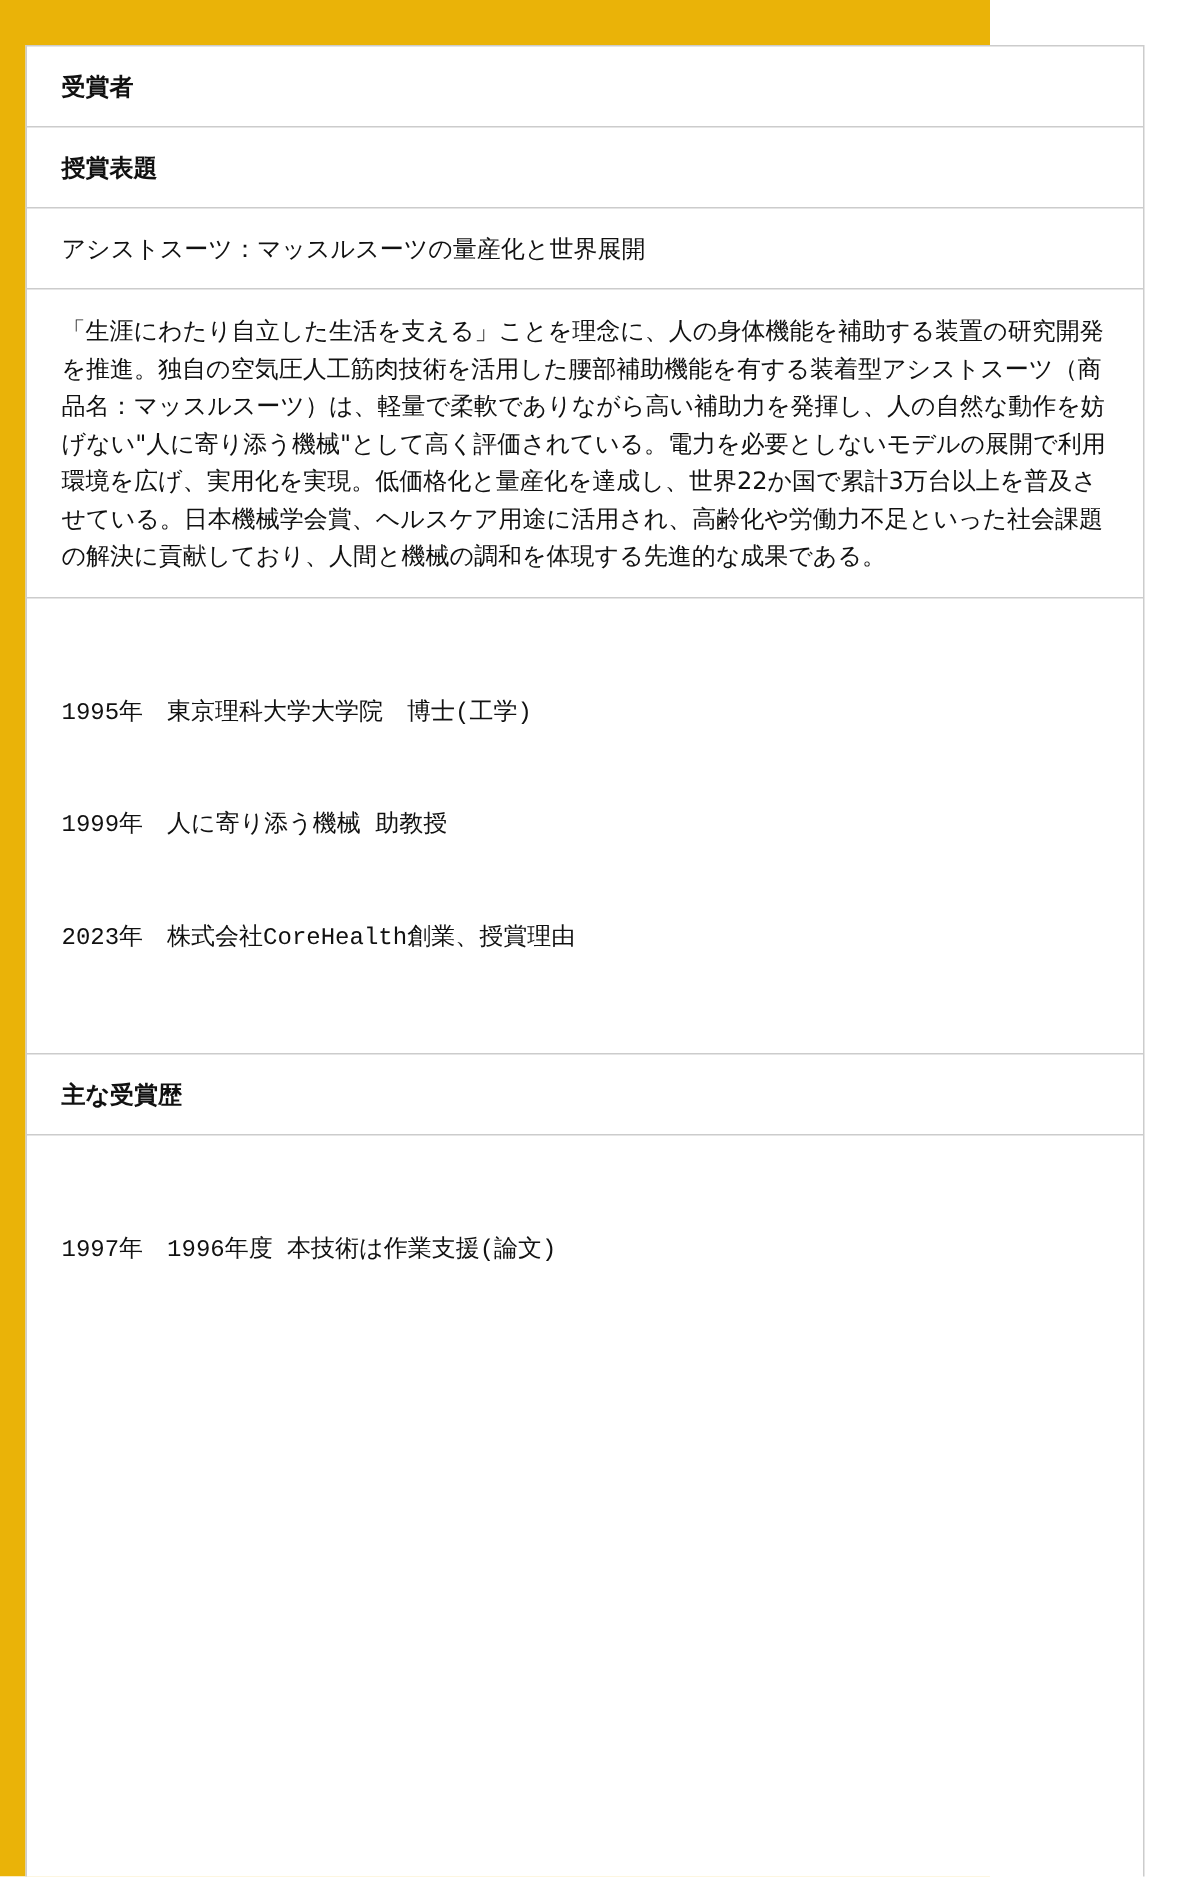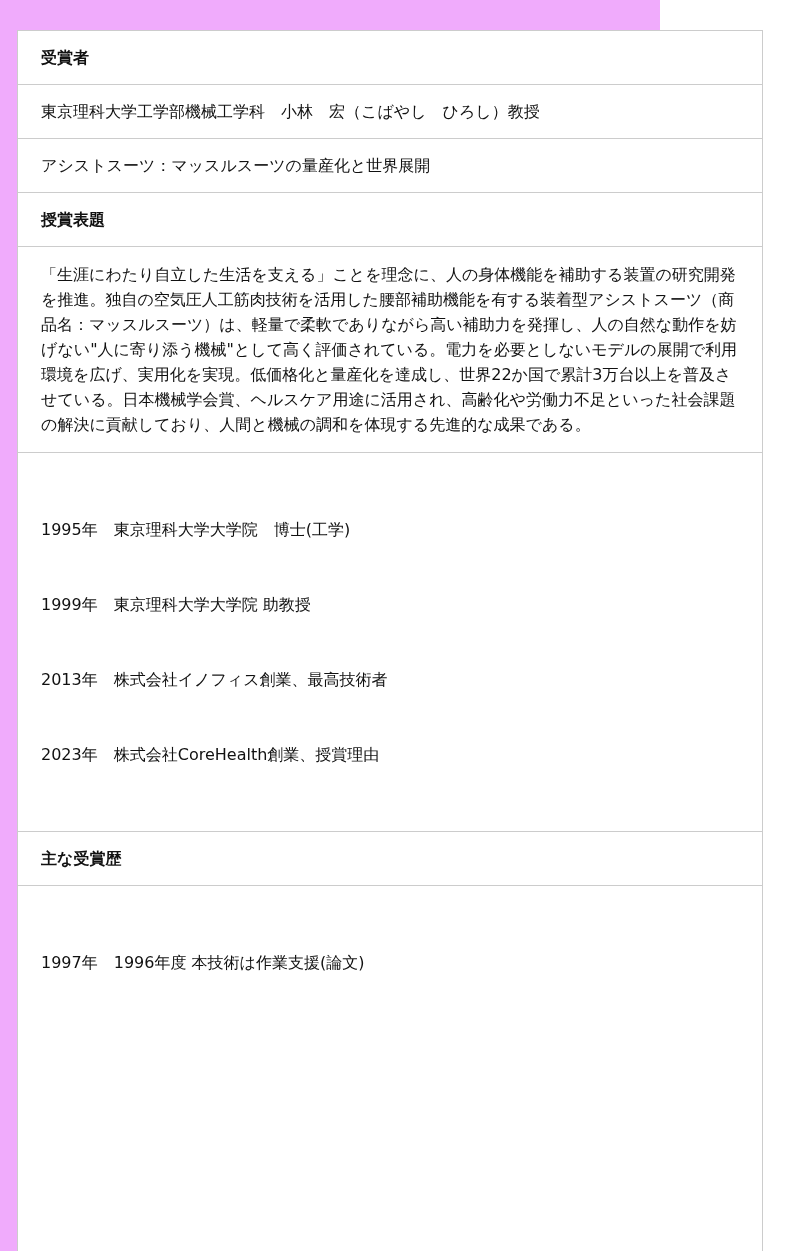--- a/index.html
+++ b/index.html
@@ -7,21 +7,21 @@
     padding: 0;
     background: #ffffff;
     color: #111111;
     font-family: "DejaVu Sans", sans-serif;
     font-size: 16px;
     line-height: 25px;
   }
   .page {
     width: 660px;
     min-height: 1251px;
-    background: #f0abfc;
+    background: #eab308;
     position: relative;
   }
   .doc-table {
     box-sizing: border-box;
     position: absolute;
     left: 17px;
     top: 30px;
     width: 746px;
     border: 1px solid #cccccc;
     background: #ffffff;
@@ -37,40 +37,39 @@
   }
   .row.header {
     font-weight: bold;
   }
   .row.para {
     padding: 15px 23px;
   }
   .line {
     white-space: pre-wrap;
     word-break: break-word;
+    font-family: Liberation Mono, monospace;
   }
 </style>
 </head>
 <body>
 
 <div class="page">
   <div class="doc-table">
 
     <div class="row header">受賞者</div>
-    <div class="row">東京理科大学工学部機械工学科　小林　宏（こばやし　ひろし）教授</div>
 
+    <div class="row header">授賞表題</div>
     <div class="row">アシストスーツ：マッスルスーツの量産化と世界展開</div>
-    <div class="row header">授賞表題</div>
 
     <div class="row para">「生涯にわたり自立した生活を支える」ことを理念に、人の身体機能を補助する装置の研究開発を推進。独自の空気圧人工筋肉技術を活用した腰部補助機能を有する装着型アシストスーツ（商品名：マッスルスーツ）は、軽量で柔軟でありながら高い補助力を発揮し、人の自然な動作を妨げない"人に寄り添う機械"として高く評価されている。電力を必要としないモデルの展開で利用環境を広げ、実用化を実現。低価格化と量産化を達成し、世界22か国で累計3万台以上を普及させている。日本機械学会賞、ヘルスケア用途に活用され、高齢化や労働力不足といった社会課題の解決に貢献しており、人間と機械の調和を体現する先進的な成果である。</div>
 
     <div class="row">
       <div class="line">1995年　東京理科大学大学院　博士(工学)</div>
-      <div class="line">1999年　東京理科大学大学院 助教授</div>
-      <div class="line">2013年　株式会社イノフィス創業、最高技術者</div>
+      <div class="line">1999年　人に寄り添う機械 助教授</div>
       <div class="line">2023年　株式会社CoreHealth創業、授賞理由</div>
     </div>
 
     <div class="row header">主な受賞歴</div>
     <div class="row">
       <div class="line">1997年　1996年度 本技術は作業支援(論文)</div>
       
       
       
       

